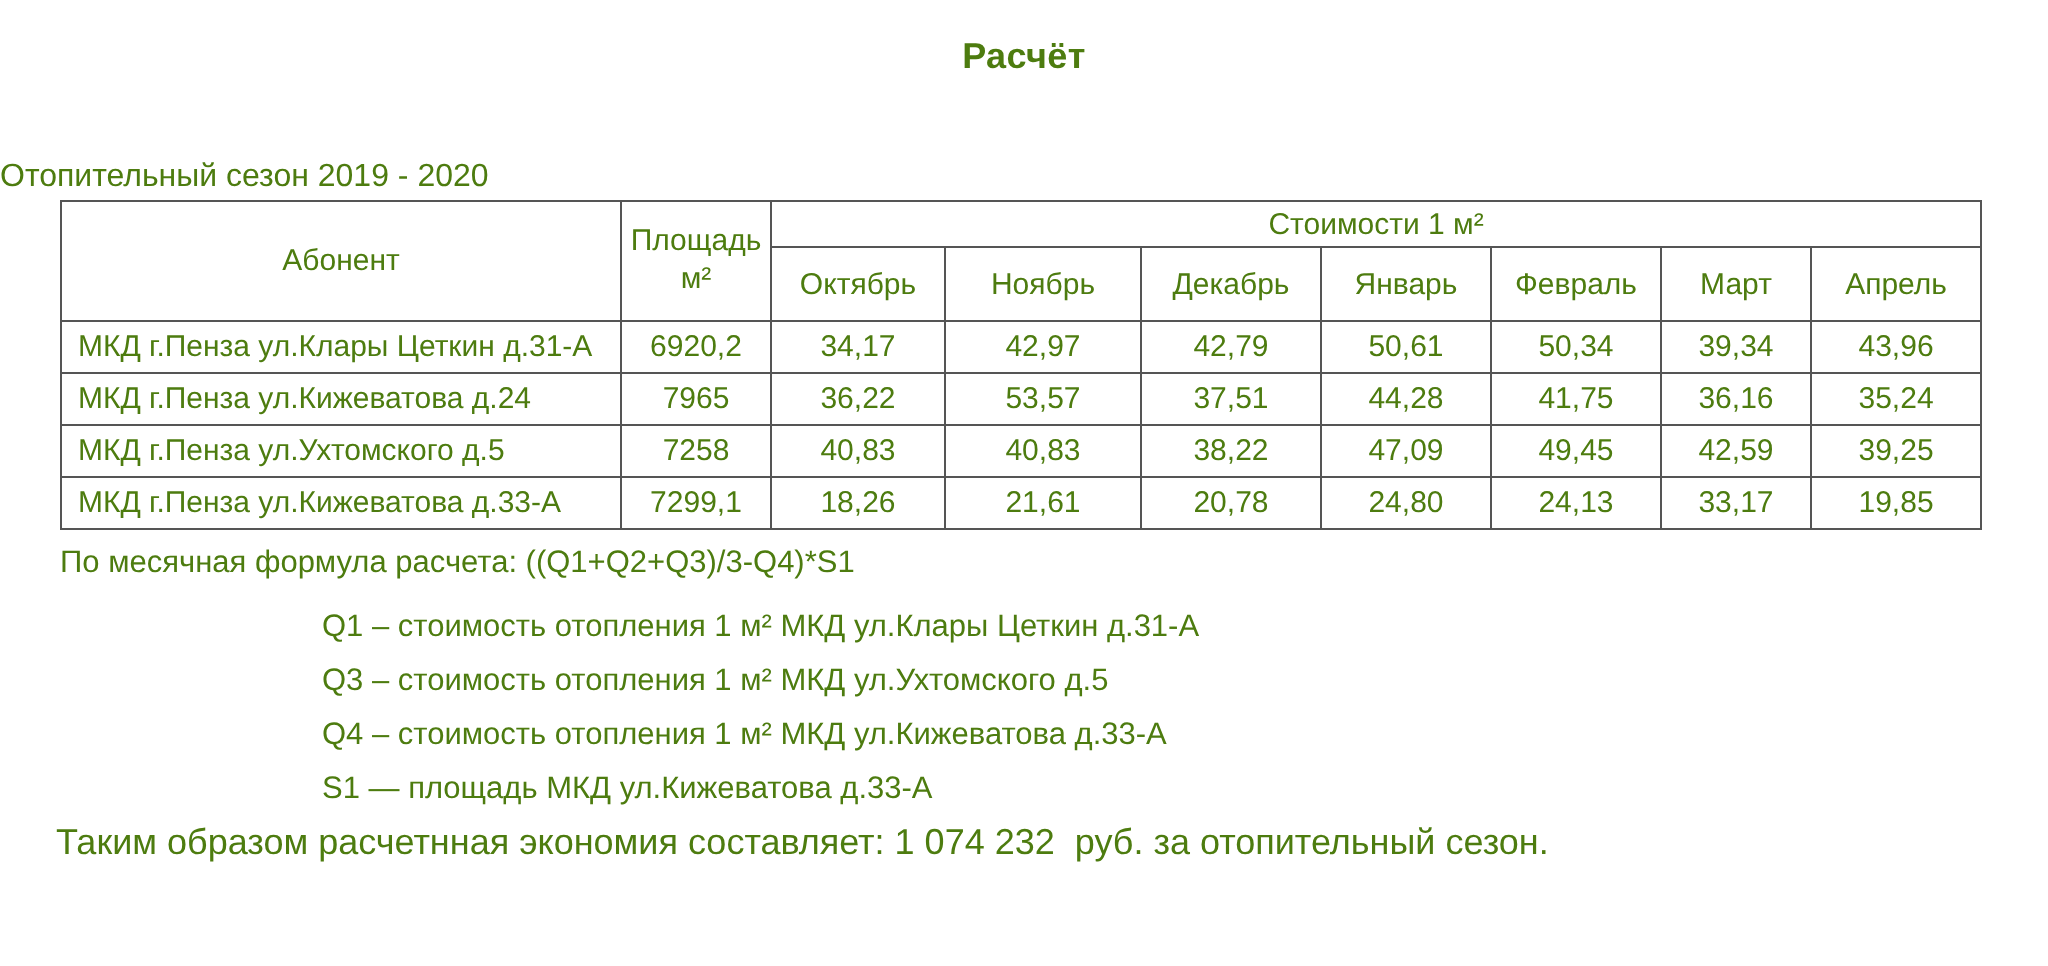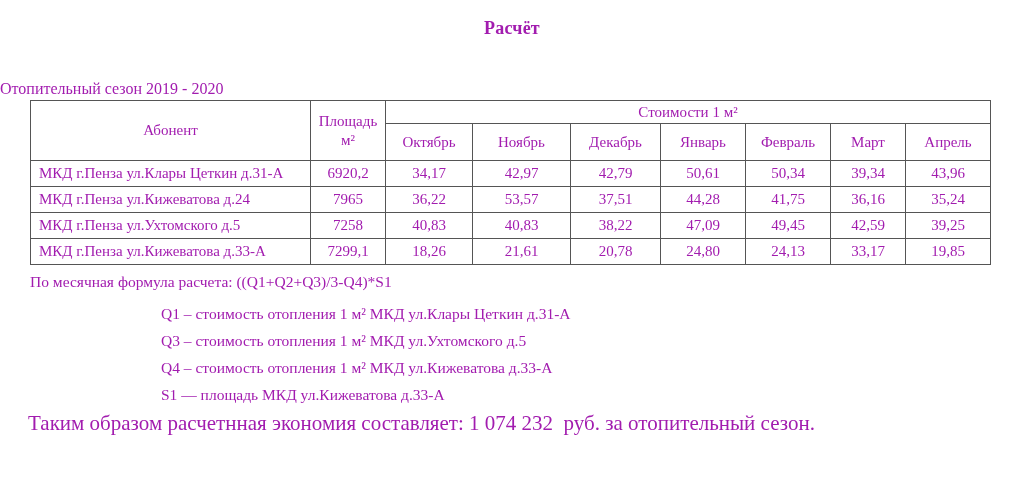--- a/index.html
+++ b/index.html
@@ -5,22 +5,22 @@
   html, body {
     margin: 0;
     padding: 0;
     background: #ffffff;
   }
   .page {
     position: relative;
     width: 1024px;
     height: 483px;
     background: #ffffff;
-    font-family: Liberation Serif, serif;
-    color: #a21caf;
+    font-family: Liberation Sans, sans-serif;
+    color: #4d7c0f;
     overflow: hidden;
   }
   .doc-title {
     margin: 0;
     padding-top: 18px;
     text-align: center;
     font-size: 18px;
     font-weight: bold;
     letter-spacing: 0.2px;
   }
@@ -65,21 +65,21 @@
     margin: 9px 0 0 113px;
   }
   .def-line {
     font-size: 15.5px;
     line-height: 27px;
     white-space: pre-wrap;
     margin-left: 48px;
   }
   .conclusion {
     margin: 3px 0 0 28px;
-    font-size: 21px;
+    font-size: 18px;
     white-space: pre-wrap;
   }
 </style>
 </head>
 <body>
 
 <div class="page">
 
   <h1 class="doc-title">Расчёт</h1>
 

